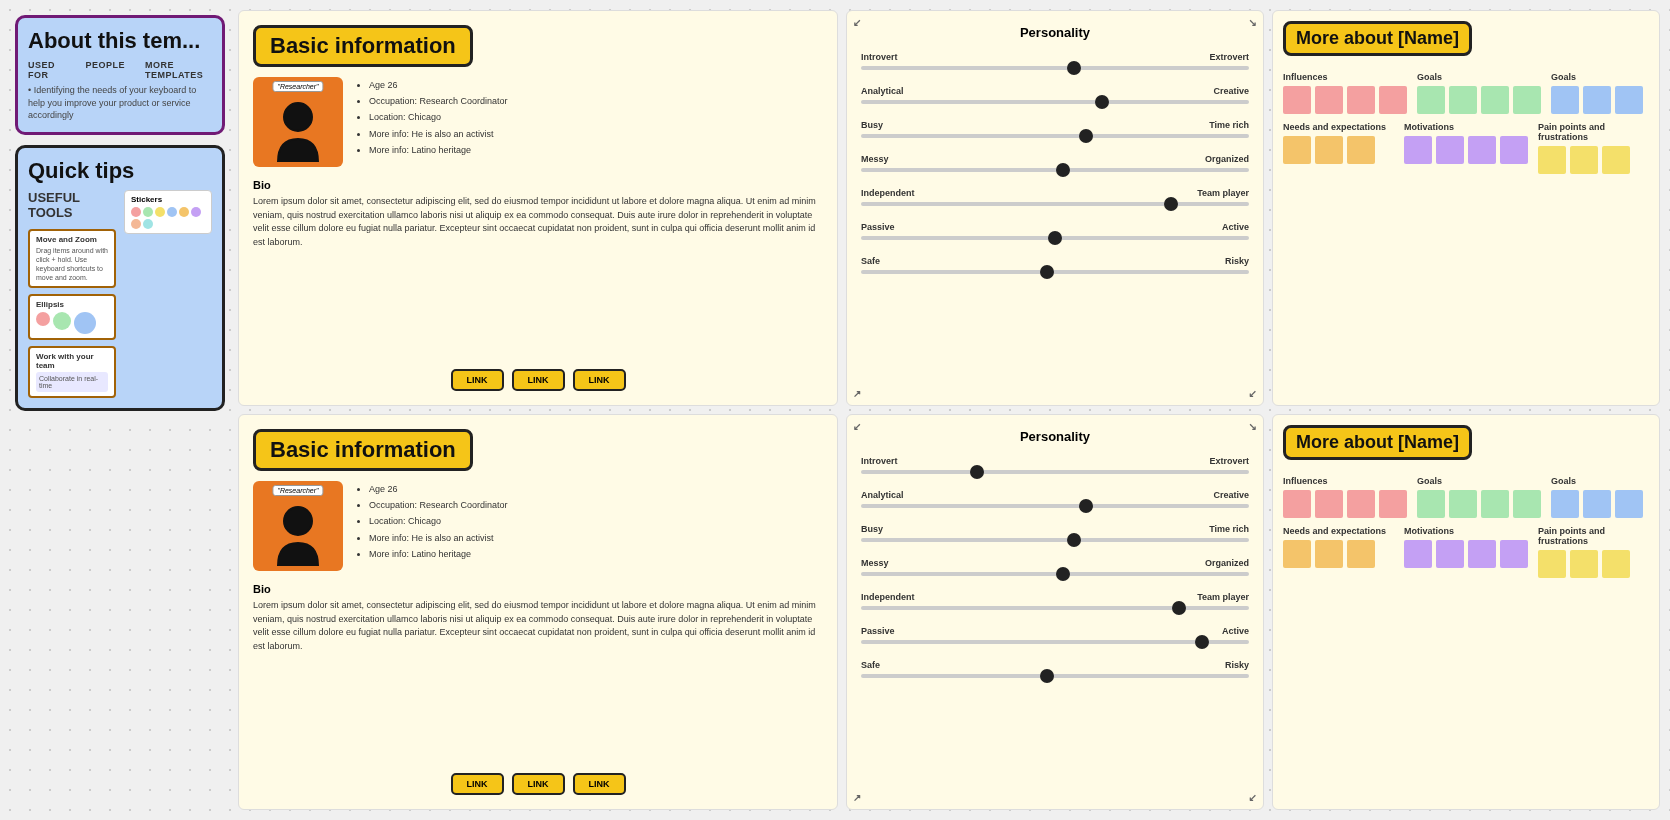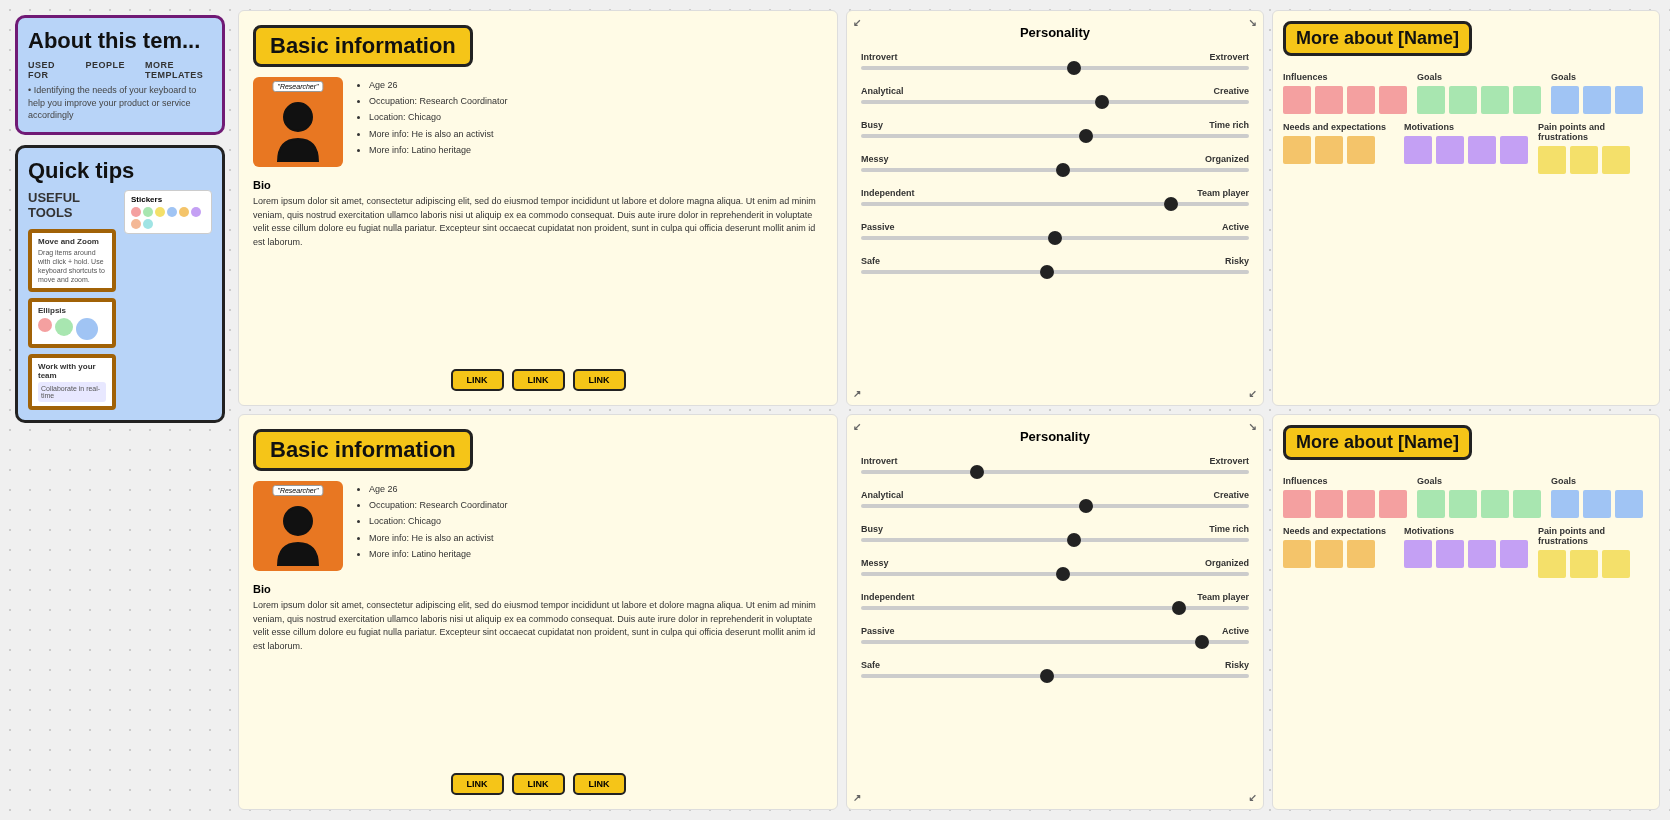--- a/index.html
+++ b/index.html
@@ -86,21 +86,21 @@
       gap: 8px;
     }
     .tips-left, .tips-right {
       flex: 1;
       display: flex;
       flex-direction: column;
       gap: 6px;
     }
     .tip-item {
       background: #fff;
-      border: 4px solid #a16207;
+      border: 2px solid #a16207;
       border-radius: 4px;
       padding: 4px 6px;
       font-size: 8px;
       color: #333;
     }
     .tip-item h4 {
       font-size: 8px;
       font-weight: 700;
       margin-bottom: 2px;
     }

